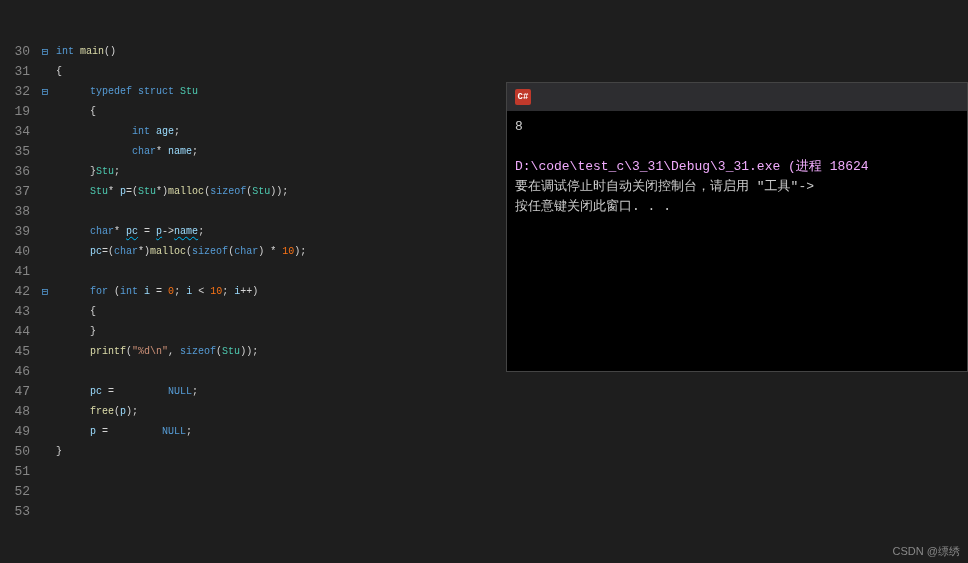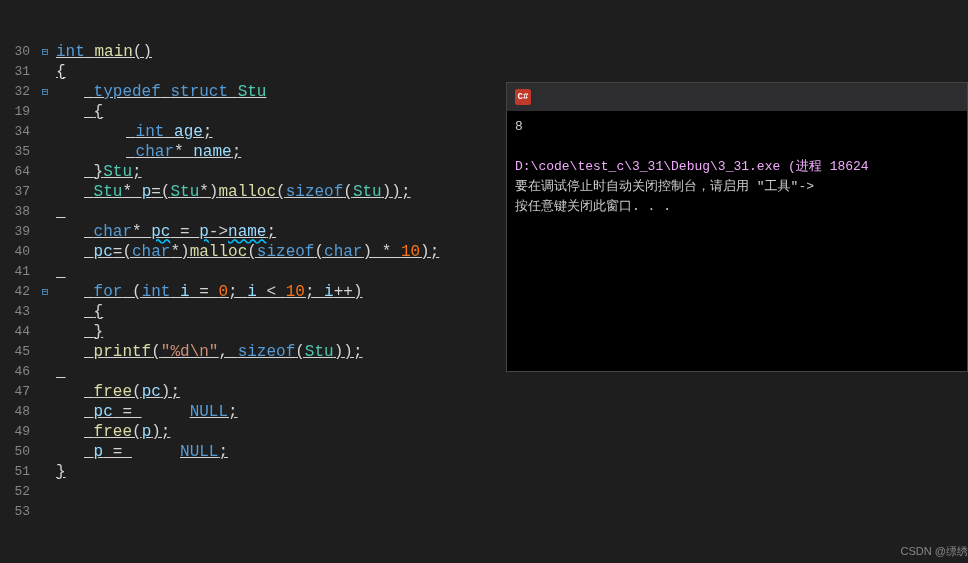--- a/index.html
+++ b/index.html
@@ -63,24 +63,23 @@
 
     .code-content {
       flex: 1;
       padding-left: 4px;
       overflow: hidden;
     }
 
     .code-line {
       height: 20px;
       line-height: 20px;
-      font-size: 16px;
+      font-size: 10px;
       white-space: nowrap;
       color: #d4d4d4;
-      text-decoration: underline;
     }
 
     
     .kw { color: #569cd6; } 
     .fn { color: #dcdcaa; } 
     .str { color: #ce9178; } 
     .num { color: #f97316; } 
     .var { color: #9cdcfe; } 
     .type { color: #4ec9b0; }
     .plain { color: #d4d4d4; }
@@ -149,21 +148,21 @@
     .debug-line {
       height: 20px;
       line-height: 20px;
       white-space: nowrap;
       overflow: hidden;
     }
 
     .watermark {
       position: absolute;
       bottom: 4px;
-      right: 0;
+      right: 8px;
       color: #888;
       font-size: 11px;
       font-family: 'Microsoft YaHei', sans-serif;
     }
 
     
     .right-panel {
       flex: 1;
       background: #1e1e1e;
     }
@@ -176,21 +175,21 @@
   <div class="editor-panel">
     <div class="code-area">
 
       <div class="line-numbers">
         <span class="ln">30</span>
         <span class="ln">31</span>
         <span class="ln">32</span>
         <span class="ln">19</span>
         <span class="ln">34</span>
         <span class="ln">35</span>
-        <span class="ln">64</span>
+        <span class="ln">36</span>
         <span class="ln">37</span>
         <span class="ln">38</span>
         <span class="ln">39</span>
         <span class="ln">40</span>
         <span class="ln">41</span>
         <span class="ln">42</span>
         <span class="ln">43</span>
         <span class="ln">44</span>
         <span class="ln">45</span>
         <span class="ln">46</span>
@@ -300,24 +299,20 @@
           <span class="plain">}</span>
         </div>
 
         <div class="code-line">
           <span style="display:inline-block;width:28px;"></span>
           <span class="fn">printf</span><span class="plain">(</span><span class="str">"%d\n"</span><span class="plain">, </span><span class="kw">sizeof</span><span class="plain">(</span><span class="type">Stu</span><span class="plain">));</span>
         </div>
 
         <div class="code-line">&nbsp;</div>
 
-        <div class="code-line">
-          <span style="display:inline-block;width:28px;"></span>
-          <span class="fn">free</span><span class="plain">(</span><span class="var">pc</span><span class="plain">);</span>
-        </div>
 
         <div class="code-line">
           <span style="display:inline-block;width:28px;"></span>
           <span class="var">pc</span><span class="plain"> = </span><span class="macro">NULL</span><span class="plain">;</span>
         </div>
 
         <div class="code-line">
           <span style="display:inline-block;width:28px;"></span>
           <span class="fn">free</span><span class="plain">(</span><span class="var">p</span><span class="plain">);</span>
         </div>

